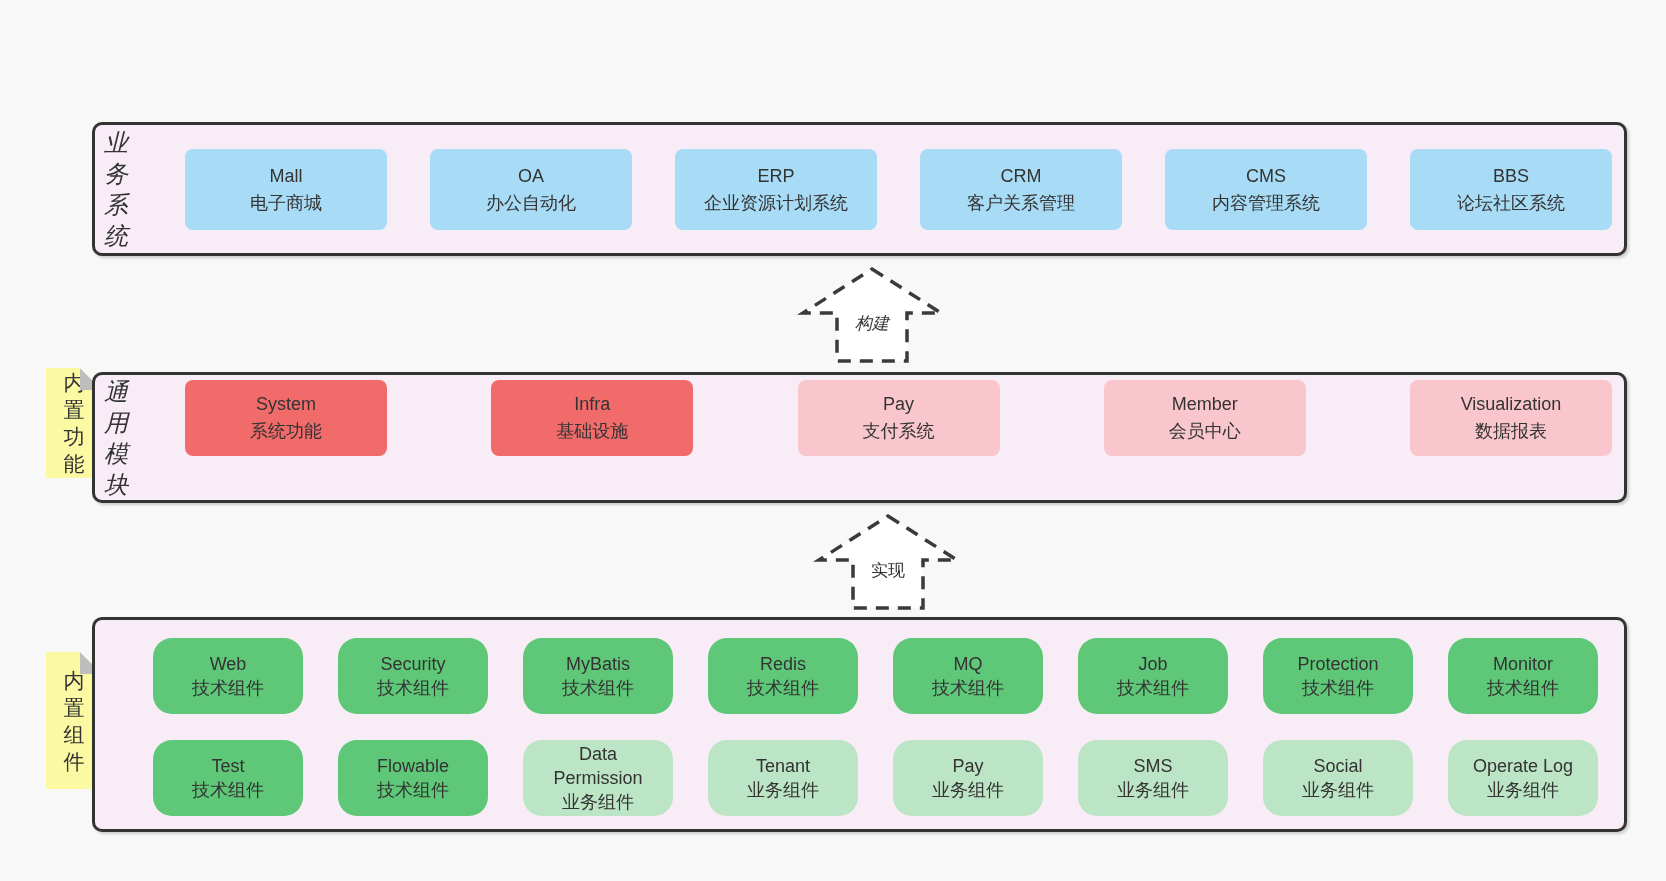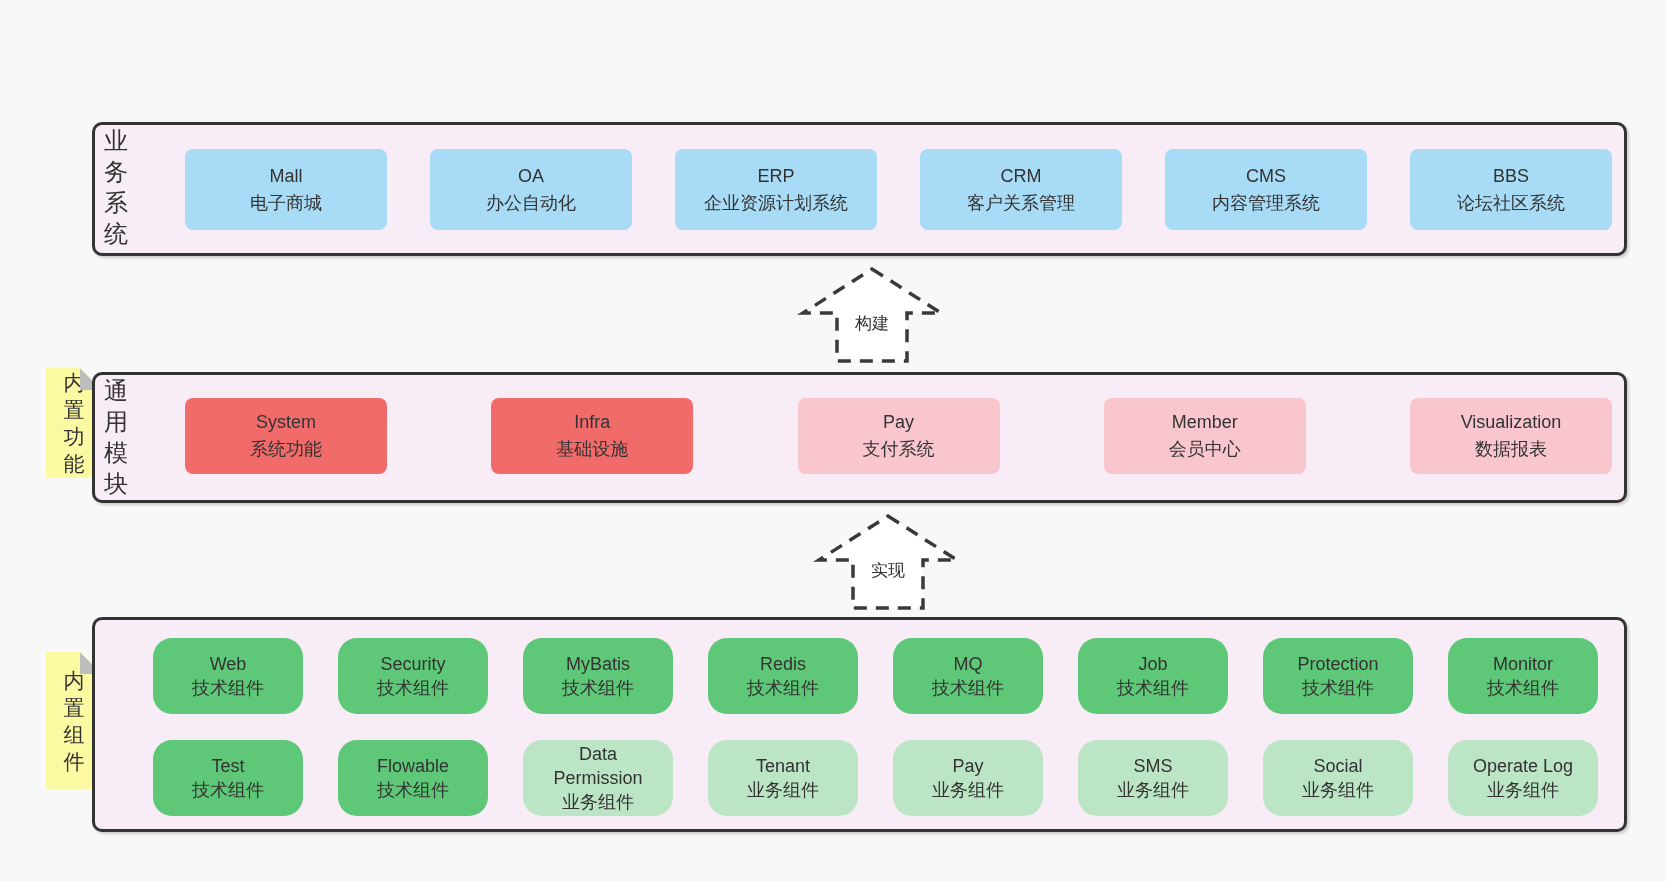--- a/index.html
+++ b/index.html
@@ -33,34 +33,34 @@
     border-radius:10px;
     box-shadow:2px 2px 3px rgba(0,0,0,0.18);
     z-index:2;
   }
   .section.s1{top:122px;height:134px;}
   .section.s2{top:372px;height:131px;}
   .section.s3{top:617px;height:215px;}
 
   .section-label{
     position:absolute;left:4px;top:0;height:100%;width:34px;
-    display:flex;justify-content:center;
+    display:flex;align-items:center;justify-content:center;font-style:italic;
   }
   .vtext{
     display:block;width:26px;
     font-size:24px;line-height:31px;
     text-align:center;word-break:break-all;white-space:normal;
   }
 
   .row{
     position:absolute;left:58px;right:12px;
     display:flex;justify-content:space-between;
   }
   .s1 .row{top:24px;}
-  .s2 .row{top:23px;align-items:flex-end;}
+  .s2 .row{top:5px;align-items:flex-end;}
   .s3 .row1{top:18px;right:26px;}
   .s3 .row2{top:120px;right:26px;}
 
   
   .box{
     border-radius:8px;
     display:flex;flex-direction:column;
     align-items:center;justify-content:center;
     text-align:center;color:var(--ink);
   }
@@ -87,21 +87,21 @@
   .sticky.bot{top:652px;height:137px;}
   .sticky .fold{
     position:absolute;top:0;right:0;width:22px;height:22px;
     background:var(--fold);
     clip-path:polygon(0 0,100% 100%,0 100%);
   }
   .sticky .vtext{font-size:21px;line-height:27px;width:24px;}
 
   
   .arrow{position:absolute;width:144px;height:98px;z-index:1;}
-  .arrow.a1{left:800px;top:266px;}
+  .arrow.a1{left:800px;top:266px;font-style:italic;}
   .arrow.a2{left:816px;top:513px;}
   .arrow svg{display:block;width:100%;height:100%;overflow:visible;}
   .arrow polygon{
     fill:#ffffff;stroke:var(--stroke);
     stroke-width:3.5;stroke-dasharray:13 9;
   }
   .arrow text{
     font-family:"Liberation Sans","DejaVu Sans",sans-serif;
     font-size:17px;fill:var(--ink);
   }

